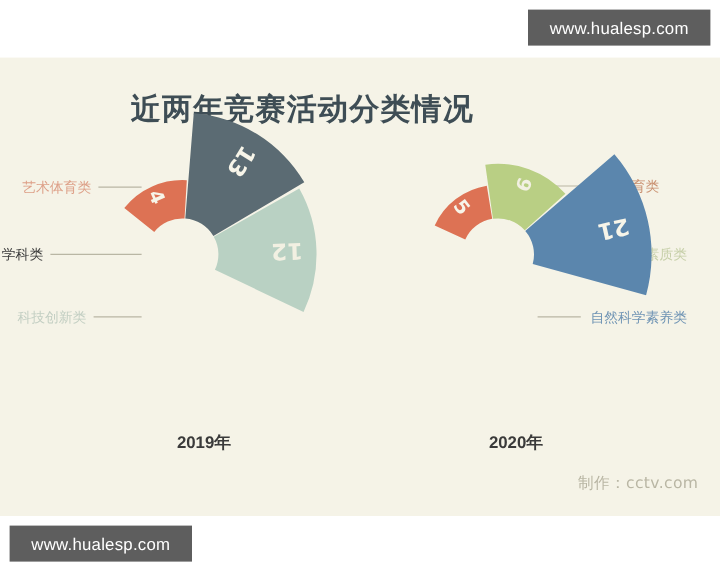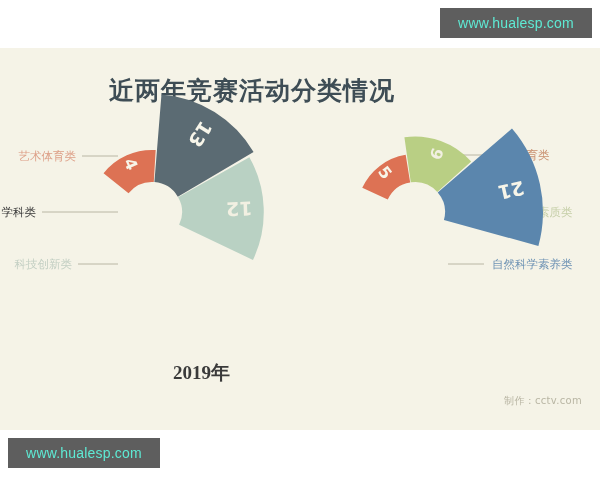--- a/index.html
+++ b/index.html
@@ -12,21 +12,21 @@
   #stage{position:absolute;left:0;top:0;width:600px;height:480px;}
 
   
   .card{
     position:absolute;left:0;top:48px;width:600px;height:382px;
     background:#f5f3e7;
   }
 
   
   .wm{
-    position:absolute;background:#5e5e5e;color:#5eead4;
+    position:absolute;background:#5e5e5e;color:#ffffff;
     font-size:14px;letter-spacing:.2px;
     display:flex;align-items:center;justify-content:center;
     font-family:"Liberation Sans","DejaVu Sans",sans-serif;
   }
   .wm-top{right:8px;top:8px;width:152px;height:30px;}
   .wm-bottom{left:8px;bottom:12px;width:152px;height:30px;}
 
   
   .chart-title{
     position:absolute;left:0;top:74px;width:504px;
@@ -34,31 +34,31 @@
     font-size:25px;font-weight:bold;color:#3e4d55;
     letter-spacing:1px;
     font-family:"DejaVu Sans","Liberation Sans",sans-serif;
   }
 
   
   #plot{position:absolute;left:0;top:48px;width:600px;height:382px;}
 
   
   .year{
-    position:absolute;text-align:right;width:120px;
-    font-size:19px;font-weight:bold;color:#3a3a3a;
-    font-family:Liberation Serif, serif;
+    position:absolute;text-align:center;width:120px;
+    font-size:14px;font-weight:bold;color:#3a3a3a;
+    font-family:Liberation Sans, sans-serif;
   }
   .year-left{left:110px;top:360px;}
   .year-right{left:370px;top:360px;}
 
   
   .credit{
     position:absolute;right:18px;top:394px;
-    font-size:10px;color:#b9b6a4;letter-spacing:.3px;
+    font-size:13px;color:#b9b6a4;letter-spacing:.3px;
     font-family:"DejaVu Sans","Liberation Sans",sans-serif;
   }
 
   .seg-label{
     font-family:"DejaVu Sans","Liberation Sans",sans-serif;
     font-weight:bold;
   }
 </style>
 </head>
 <body>
@@ -98,18 +98,19 @@
       <line x1="448" y1="164" x2="484" y2="164" stroke="#b9b6a4" stroke-width="1"></line>
       <text x="492" y="164" fill="#c6cfa8" font-size="11.5" text-anchor="start" dominant-baseline="central" font-family="&quot;DejaVu Sans&quot;,&quot;Liberation Sans&quot;,sans-serif">人文综合素质类</text>
       <path d="M 511.9926185530131 80.47496215966314 A 128 128 0 0 1 538.404211741966 197.99118303831153
           L 443.9228621270233 171.96668352460426 A 30 30 0 0 0 437.7326449733624 144.42381925617104 Z" fill="#5b86ad"></path>
       <text x="511.2003008261635" y="142.37912765507275" fill="#f7f5e9" font-size="19" text-anchor="middle" dominant-baseline="central" transform="rotate(167.33333333333334 511.2003008261635 142.37912765507275)" class="seg-label">21</text>
       <line x1="448" y1="216" x2="484" y2="216" stroke="#b9b6a4" stroke-width="1"></line>
       <text x="492" y="216" fill="#6e93b4" font-size="11.5" text-anchor="start" dominant-baseline="central" font-family="&quot;DejaVu Sans&quot;,&quot;Liberation Sans&quot;,sans-serif">自然科学素养类</text>
     </svg>
 
   <div class="year year-left">2019年</div>
+  <div class="year year-right">2020年</div>
 
   <div class="credit">制作：cctv.com</div>
 
   <div class="wm wm-bottom">www.hualesp.com</div>
 
 </div>
 
 </body></html>

